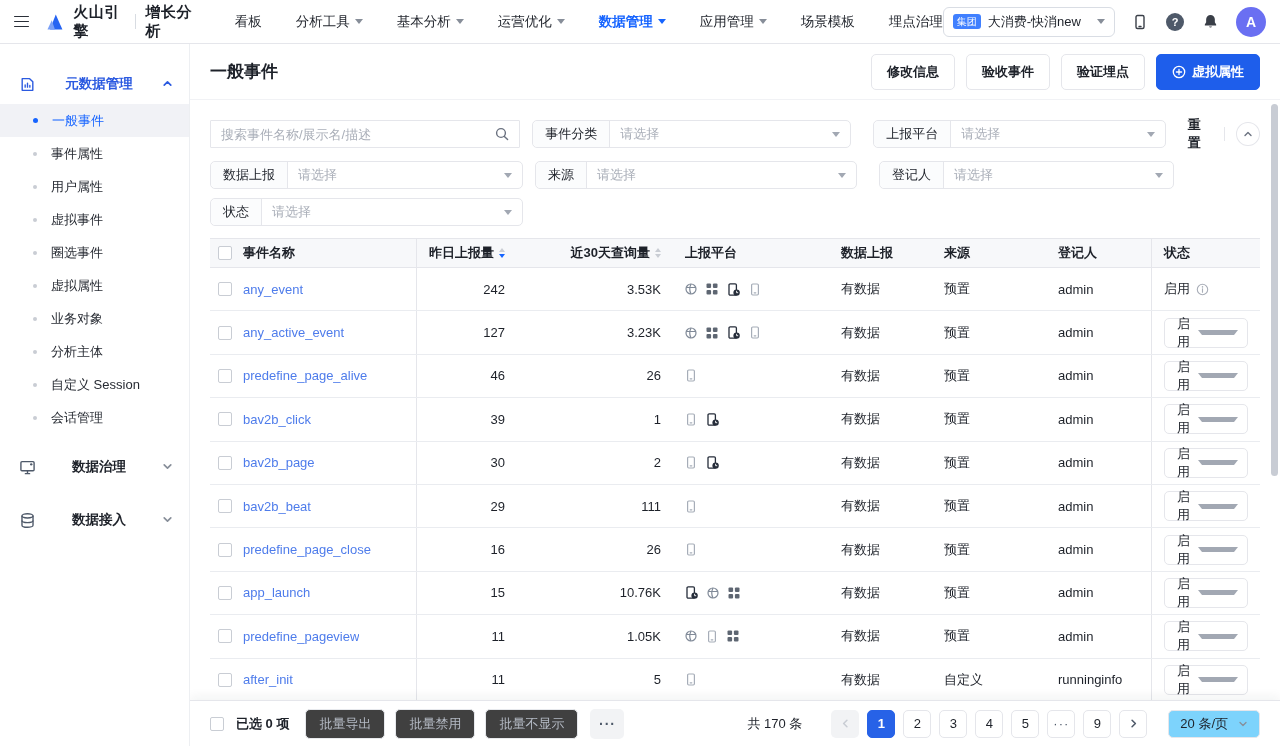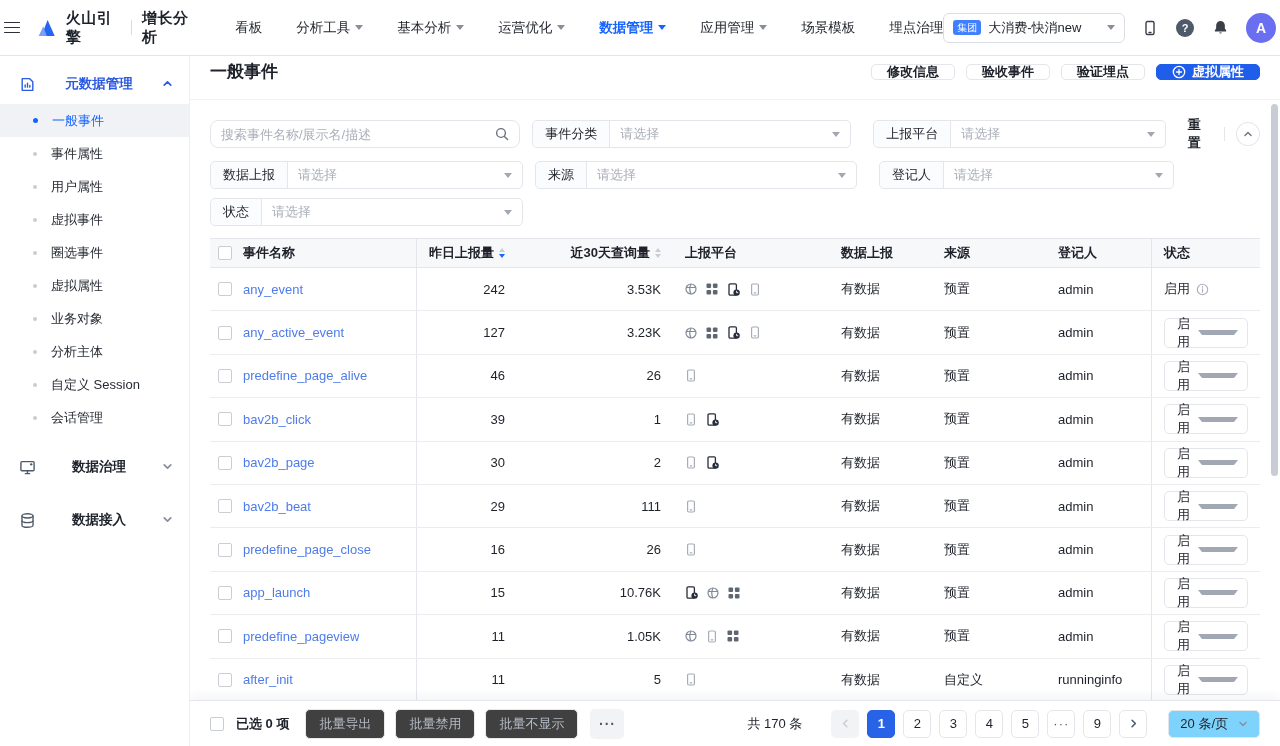--- a/index.html
+++ b/index.html
@@ -4,22 +4,22 @@
 <style>
   * { margin:0; padding:0; box-sizing:border-box; }
   html,body { width:1280px; height:746px; overflow:hidden; }
   body {
     font-family:"Liberation Sans","DejaVu Sans",sans-serif;
     color:#1D2129; background:#fff; font-size:13px;
     --primary:#1664FF; --link:#4E7CEB; --border:#E5E6EB; --row-border:#EAECF0;
     --muted:#86909C; --placeholder:#A9AEB8; --header-bg:#F7F8FA;
   }
   
-  .topbar { position:absolute; top:0; left:0; right:0; height:56px; background:#fff;
-    border-bottom:1px solid var(--border); display:flex; align-items:center; padding:0 4px; z-index:30; }
+  .topbar { position:absolute; top:0; left:0; right:0; height:44px; background:#fff;
+    border-bottom:1px solid var(--border); display:flex; align-items:center; padding:0 14px; z-index:30; }
   .burger { width:18px; height:12px; display:flex; flex-direction:column; justify-content:space-between; margin-right:16px; cursor:pointer;}
   .burger i { display:block; height:1.8px; background:#2A2F38; border-radius:1px; }
   .brand { display:flex; align-items:center; gap:8px; }
   .brand .logo { width:24px; height:24px; }
   .brand .bname { font-size:15px; font-weight:700; letter-spacing:.5px; }
   .brand .bdiv { width:1px; height:15px; background:#D8DCE2; margin:0 2px; }
   .brand .bprod { font-size:15px; font-weight:700; letter-spacing:.5px; }
   .nav { display:flex; align-items:center; gap:34px; margin-left:38px; }
   .nav-item { display:flex; align-items:center; gap:5px; font-size:13.5px; color:#1D2129; cursor:pointer; white-space:nowrap; }
   .nav-item.active { color:var(--primary); font-weight:600; }
@@ -46,28 +46,28 @@
   .sgroup.collapsed { margin-top:13px; }
   .sitem { height:33px; display:flex; align-items:center; gap:14px; padding-left:33px; font-size:13px; cursor:pointer; color:#272B33;}
   .sitem .dot { width:4px; height:4px; border-radius:50%; background:#C9CDD4; flex:none; }
   .sitem.active { background:#F1F2F6; color:var(--primary); font-weight:500; }
   .sitem.active .dot { width:5px; height:5px; background:var(--primary); }
   
   .main { position:absolute; top:44px; left:190px; right:0; bottom:0; background:#fff; overflow:hidden; }
   .page-header { height:56px; display:flex; align-items:center; padding:0 20px; border-bottom:1px solid #F1F2F5; }
   .page-title { font-size:17px; font-weight:700; }
   .ph-actions { margin-left:auto; display:flex; align-items:center; gap:11px; }
-  .btn { height:16px; padding:0 15px; border:1px solid var(--border); border-radius:5px; background:#fff;
+  .btn { height:36px; padding:0 15px; border:1px solid var(--border); border-radius:5px; background:#fff;
     font-size:13px; font-weight:600; display:flex; align-items:center; gap:6px; cursor:pointer; color:#1D2129; }
   .btn.primary { background:#1E5EEB; border-color:#1E5EEB; color:#fff; }
   
   .filters { padding:16px 20px 0; }
   .frow { display:flex; align-items:center; margin-bottom:9px; }
   .ml12 { margin-left:12px; } .ml22 { margin-left:22px; }
-  .search-box { width:313px; height:28px; border:1px solid var(--border); border-radius:8px; display:flex; align-items:center; padding:6px 10px; background:#fff;}
+  .search-box { width:313px; height:28px; border:1px solid var(--border); border-radius:1px; display:flex; align-items:center; padding:6px 10px; background:#fff;}
   .search-box input { border:none; outline:none; flex:1; font-size:13px; font-family:inherit; color:#1D2129; background:transparent;}
   .search-box input::placeholder { color:var(--placeholder); }
   .fselect { height:28px; border:1px solid var(--border); border-radius:5px; display:flex; align-items:center; background:#fff; cursor:pointer;}
   .fselect .fs-label { align-self:stretch; display:flex; align-items:center; padding:0 12px; border-right:1px solid var(--border);
      background:#FBFCFD; border-radius:5px 0 0 5px; color:#1D2129; font-weight:500; white-space:nowrap;}
   .fselect .fs-value { flex:1; padding:0 10px; color:var(--placeholder); white-space:nowrap; overflow:hidden;}
   .fselect .tri { margin-right:10px; border-top-color:#A2A8B3; }
   .w-b { width:322px; } .w-c { width:295px; }
   .reset-wrap { display:flex; align-items:center; gap:11px; margin-left:22px; }
   .reset { font-weight:700; font-size:13px; cursor:pointer; }

